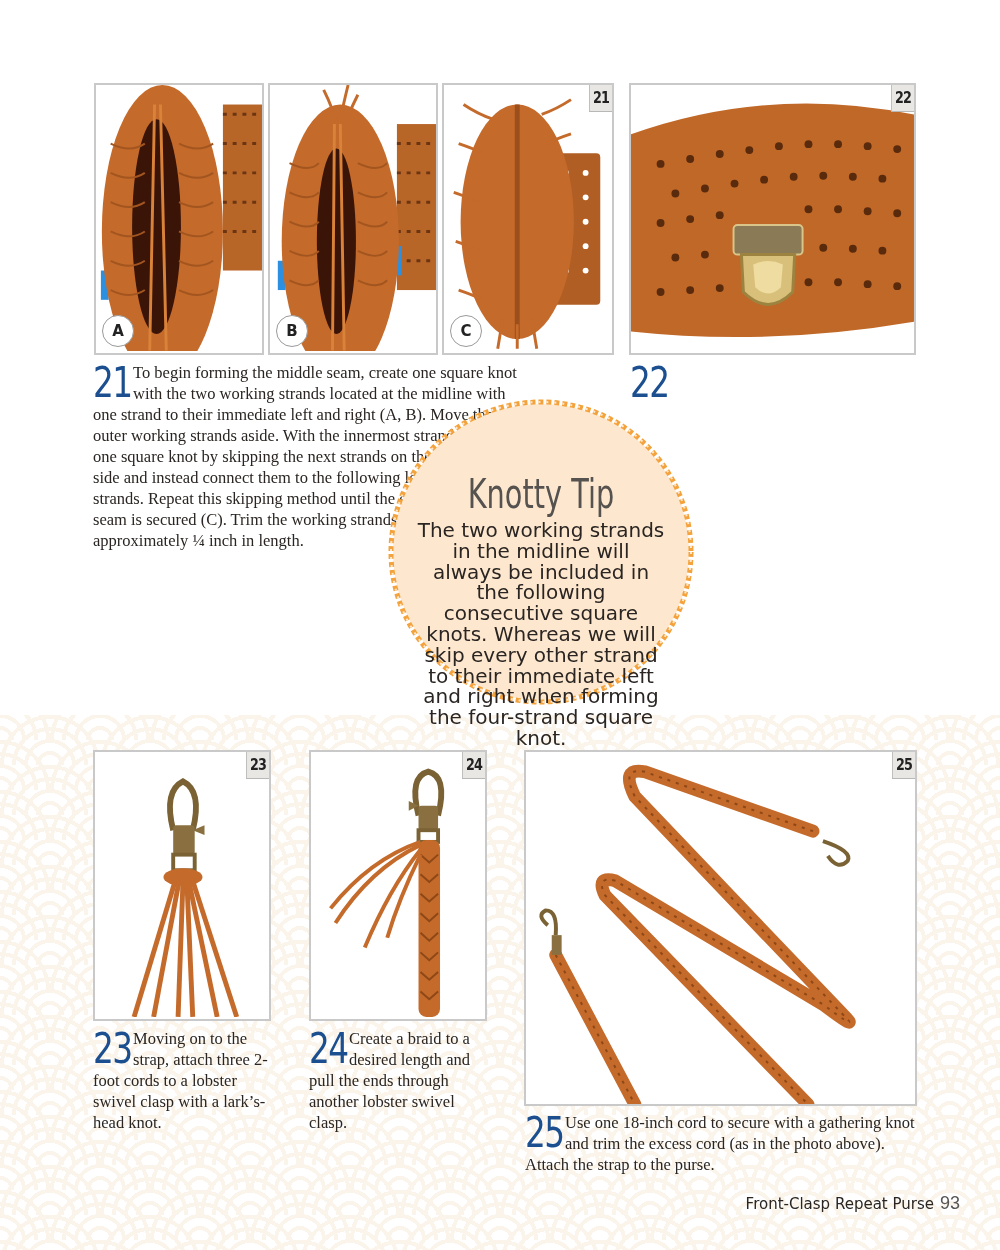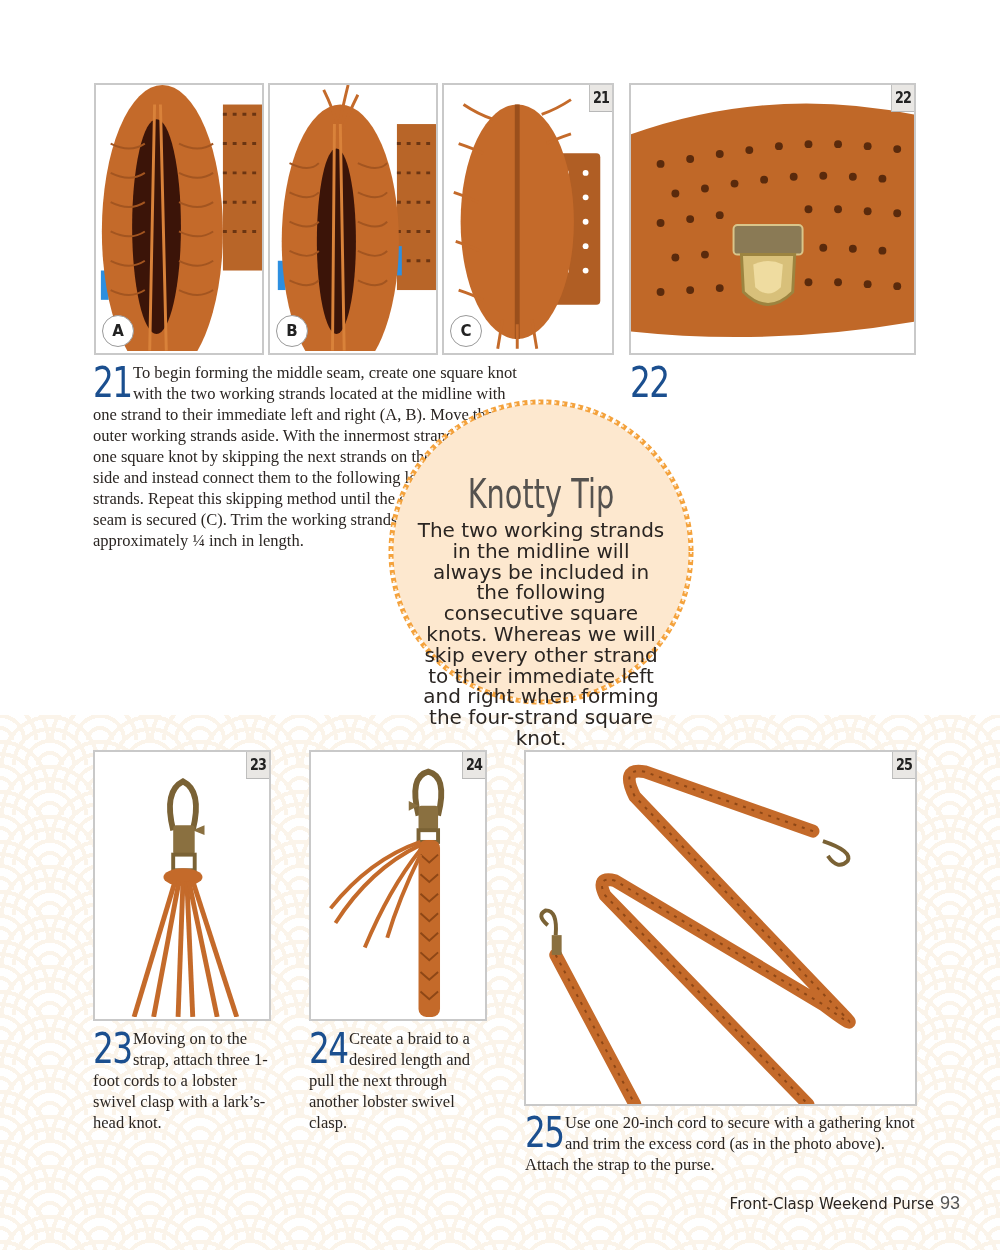--- a/index.html
+++ b/index.html
@@ -251,28 +251,28 @@
     </g>
     <path d="M300 90 Q330 100 325 110 Q315 120 305 105" fill="none" stroke="#7a6235" stroke-width="4"></path>
     <path d="M22 175 Q10 165 20 160 Q32 160 30 185" fill="none" stroke="#7a6235" stroke-width="4"></path>
     <rect x="26" y="185" width="10" height="20" fill="#8a7040"></rect>
   </svg>
   <div class="badge">25</div>
 </div>
 
 <div class="step" style="left:93px;top:1028px;width:185px;">
   <span class="num">23</span>
-  <span>Moving on to the strap, attach three 1-foot cords to a lobster swivel clasp with a lark’s-head knot.</span>
+  <span>Moving on to the strap, attach three 2-foot cords to a lobster swivel clasp with a lark’s-head knot.</span>
 </div>
 
 <div class="step" style="left:309px;top:1028px;width:185px;">
   <span class="num">24</span>
-  <span>Create a braid to a desired length and pull the next through another lobster swivel clasp.</span>
+  <span>Create a braid to a desired length and pull the ends through another lobster swivel clasp.</span>
 </div>
 
 <div class="step" style="left:525px;top:1112px;width:395px;">
   <span class="num">25</span>
-  <span>Use one 20-inch cord to secure with a gathering knot and trim the excess cord (as in the photo above). Attach the strap to the purse.</span>
+  <span>Use one 18-inch cord to secure with a gathering knot and trim the excess cord (as in the photo above). Attach the strap to the purse.</span>
 </div>
 
 <div class="footer">
-  <span>Front-Clasp Weekend Purse</span><span class="page">93</span>
+  <span>Front-Clasp Repeat Purse</span><span class="page">93</span>
 </div>
 
 </body></html>

